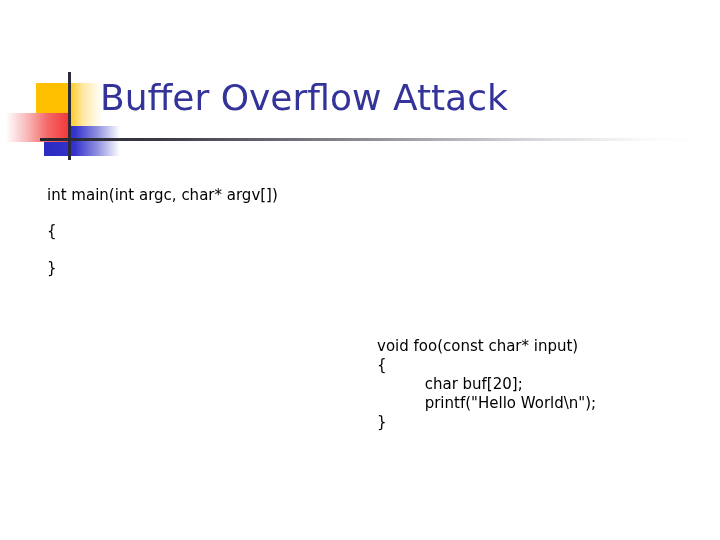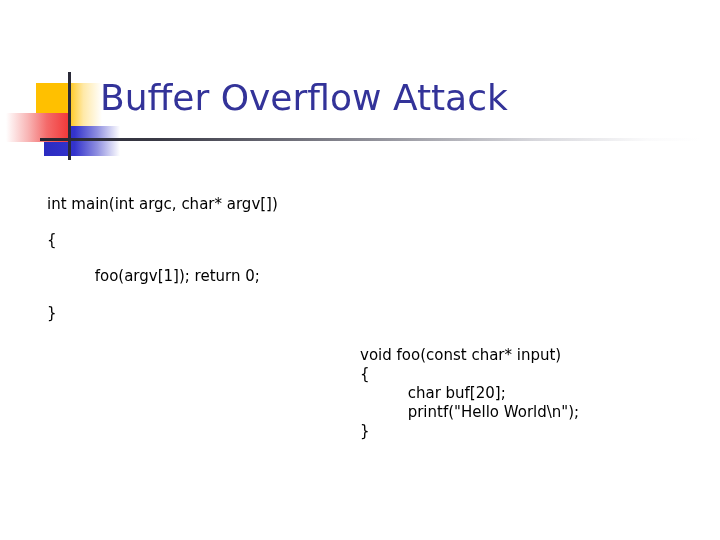--- a/index.html
+++ b/index.html
@@ -90,28 +90,27 @@
   }
 
   
   .code-block {
     position: absolute;
     color: #000000;
     font-family: "DejaVu Sans", sans-serif;
     font-size: 15px;
     line-height: 19px;
     white-space: pre;
-    margin-top: 9px;
   }
   #code-main {
     left: 47px;
     top: 186px;
   }
   #code-foo {
-    left: 360px;
+    left: 377px;
     top: 337px;
   }
   .code-line {
     white-space: pre;
     display: block;
   }
   .code-line.gap {
     margin-top: 17px;
   }
   .code-line.gap2 {
@@ -126,17 +125,17 @@
   <div class="deco">
     <div class="deco-yellow"></div>
     <div class="deco-blue"></div>
     <div class="deco-red"></div>
     <div class="deco-vline"></div>
   </div>
   <div class="deco-hline"></div>
 
   <div class="title">Buffer Overflow Attack</div>
 
-  <div class="code-block" id="code-main"><span class="code-line">int main(int argc, char* argv[])</span><span class="code-line gap">{</span><span class="code-line gap">          foo(argv[1]); return 0;</span><span class="code-line gap2">}</span></div>
+  <div class="code-block" id="code-main"><span class="code-line">int main(int argc, char* argv[])</span><span class="code-line gap">{</span><span class="code-line gap2">}</span></div>
 
   <div class="code-block" id="code-foo"><span class="code-line">void foo(const char* input)</span><span class="code-line">{</span><span class="code-line">          char buf[20];</span><span class="code-line">          printf("Hello World\n");</span><span class="code-line">}</span></div>
 
 </div>
 
 </body></html>

